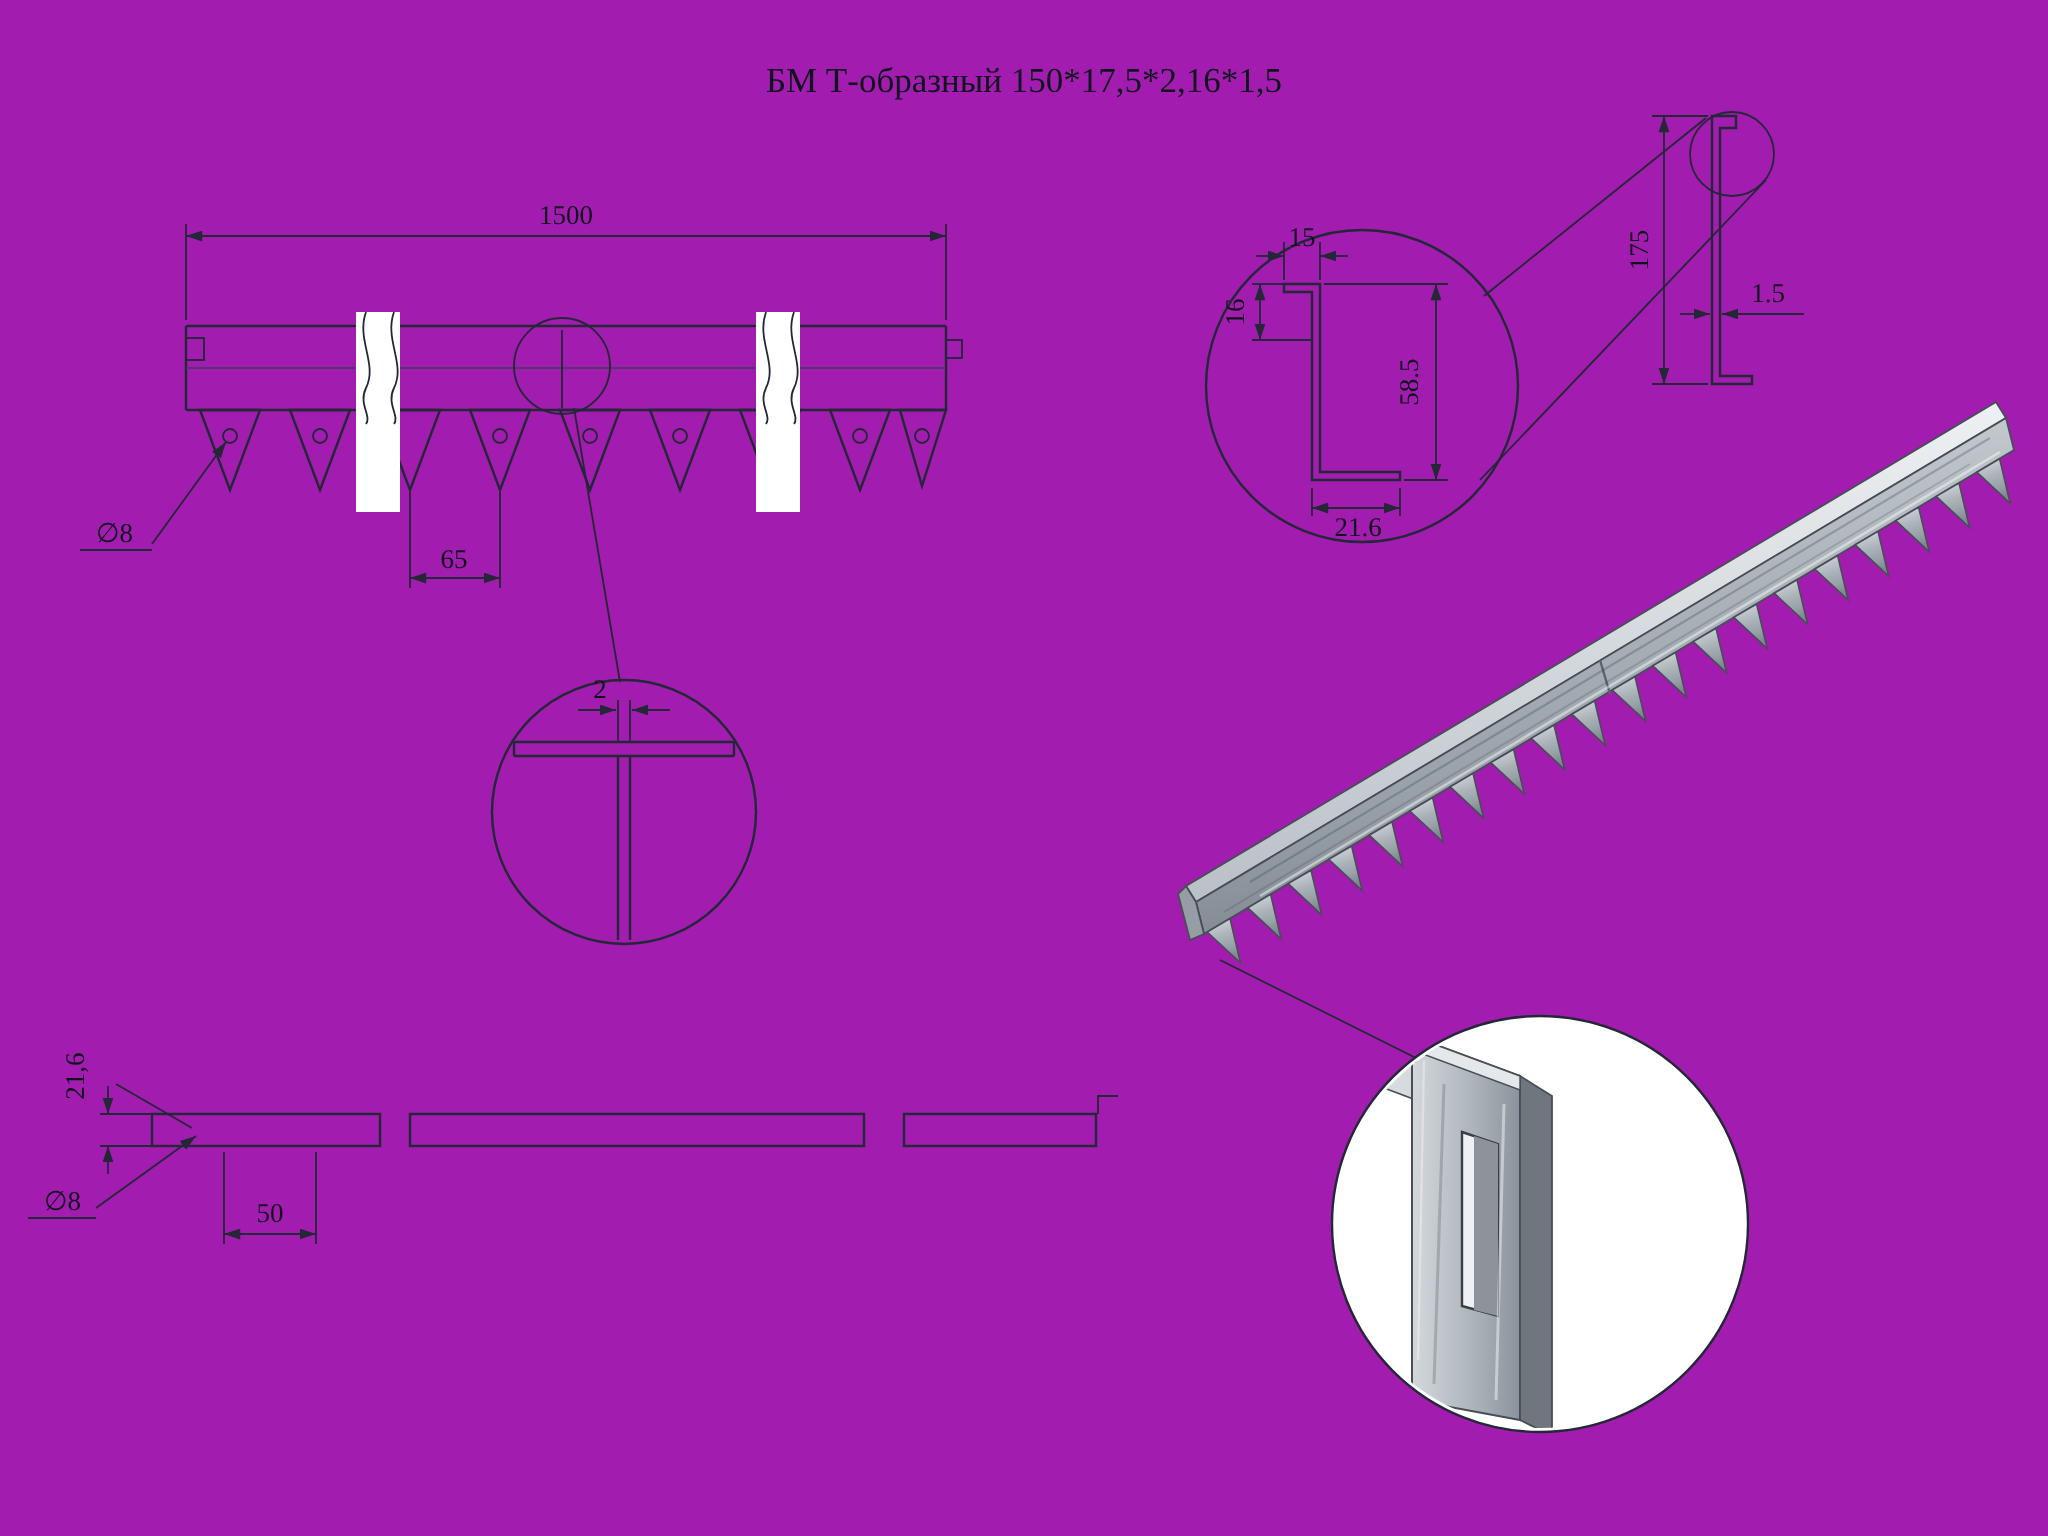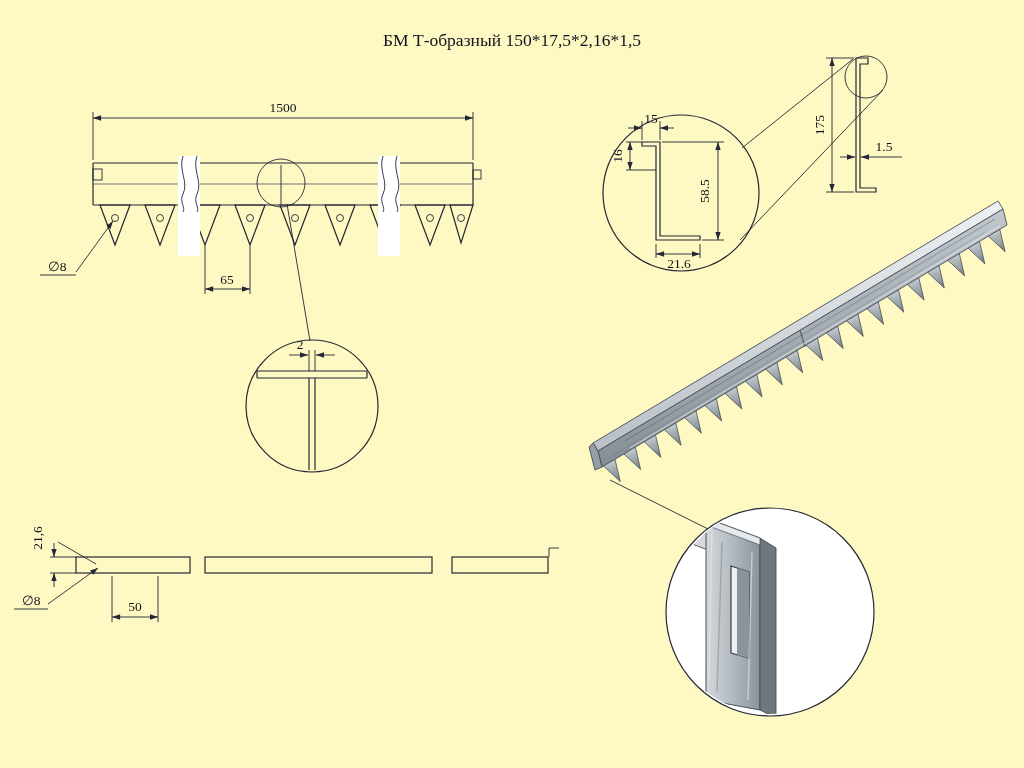--- a/index.html
+++ b/index.html
@@ -1,16 +1,16 @@
 <!DOCTYPE html>
 <html><head>
 <meta charset="utf-8">
 <style>
   html,body{margin:0;padding:0;background:#ffffff;}
-  .canvas{position:relative;width:1024px;height:768px;background:#fef9c3;overflow:hidden;}
+  .canvas{position:relative;width:1024px;height:768px;background:#a21caf;overflow:hidden;}
   svg text{font-family:"Liberation Serif", serif;fill:#10131c;}
   .title-txt{font-size:17.5px;}
   .dim{font-size:13.5px;}
   .ln{stroke:#232736;stroke-width:1.2;fill:none;}
   .lnt{stroke:#232736;stroke-width:0.9;fill:none;}
   .mid{stroke:#3a4158;stroke-width:0.7;fill:none;}
   .wh{fill:#ffffff;stroke:none;}
   .metal-edge{stroke:#474e57;stroke-width:0.9;}
 </style>
 </head>

